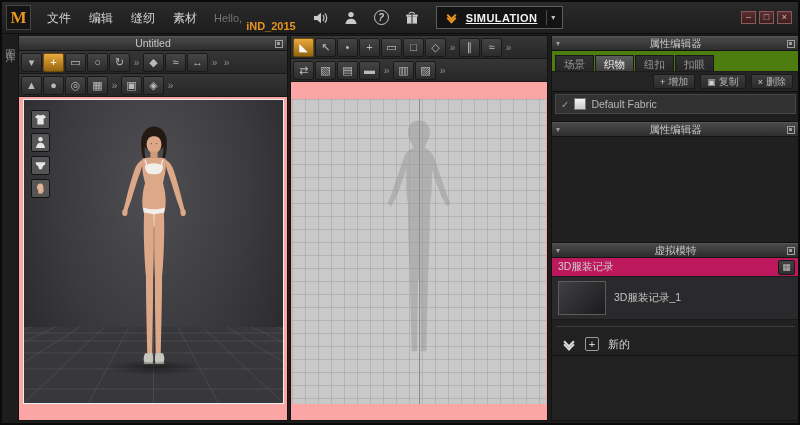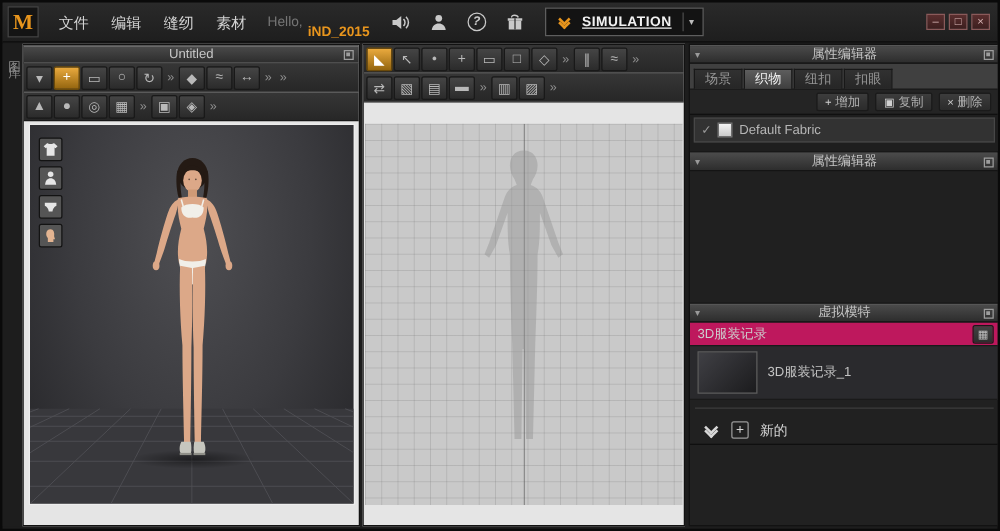--- a/index.html
+++ b/index.html
@@ -25,21 +25,21 @@
   .sim-vsep{width:1px;height:15px;background:#4c4c4c;}
   .sim-caret{color:#bdbdbd;font-size:8px;padding:0 4px;}
   .win-controls{position:absolute;right:6px;top:9px;display:flex;gap:3px;}
   .win-btn{width:15px;height:13px;background:linear-gradient(#5a2e2e,#3c1f1f);border:1px solid #8a5a5a;color:#dbb9b9;font-size:9px;line-height:11px;text-align:center;cursor:default;}
 
   
   .left-strip{position:absolute;left:0;top:33px;width:16px;bottom:2px;background:#1d1d1d;}
   .vtab{margin:6px auto 0 auto;writing-mode:vertical-rl;font-size:10px;color:#8b8b8b;letter-spacing:3px;display:block;text-align:center;}
 
   
-  .panel{position:absolute;background:#e5e5e5;border:1px solid #121212;}
+  .panel{position:absolute;background:#fca5a5;border:1px solid #121212;}
   #panel3d{left:16px;top:33px;width:270px;bottom:2px;}
   #panel2d{left:288px;top:33px;width:258px;bottom:2px;}
   #panelright{left:549px;top:33px;width:249px;bottom:2px;background:#212121;}
   .titlebar{height:15px;background:linear-gradient(#4a4a4a,#2d2d2d);display:flex;align-items:center;justify-content:center;position:relative;border-bottom:1px solid #141414;border-top:1px solid #565656;}
   .titlebar .t{font-size:10.5px;color:#c6c6c6;line-height:13px;}
   .float-icon{position:absolute;right:4px;top:3px;width:8px;height:8px;border:1px solid #9d9d9d;}
   .float-icon::after{content:"";position:absolute;left:1px;top:1px;width:3px;height:3px;background:#9d9d9d;}
   .collapse-arrow{position:absolute;left:4px;top:0;color:#9a9a9a;font-size:8px;line-height:14px;}
 
   
@@ -58,21 +58,21 @@
   .avatar-shadow{position:absolute;left:50%;bottom:28px;transform:translateX(-50%);width:100px;height:15px;background:radial-gradient(ellipse,rgba(0,0,0,.45) 0%,rgba(0,0,0,0) 70%);z-index:1;}
 
   
   .canvas2d{position:absolute;left:1px;right:1px;top:63px;bottom:16px;background-color:#c9c9c9;background-image:linear-gradient(rgba(110,110,110,.22) 1px,transparent 1px),linear-gradient(90deg,rgba(110,110,110,.22) 1px,transparent 1px);background-size:13px 13px;overflow:hidden;}
   .axis-v{position:absolute;left:50%;top:0;bottom:0;width:1px;background:rgba(90,90,90,.55);}
   .sil{position:absolute;left:50%;top:14px;transform:translateX(-50%);height:calc(100% - 28px);opacity:.45;}
 
   
   .rp-section{border-bottom:1px solid #0f0f0f;}
   .ow-body{background:#262626;}
-  .tabs-row{display:flex;align-items:center;height:20px;padding:3px 4px 0 3px;background:#404040;font-family:Liberation Serif, serif;}
+  .tabs-row{display:flex;align-items:center;height:20px;padding:3px 4px 0 3px;background:#4d7c0f;}
   .tab{height:16px;line-height:16px;padding:0 8px;font-size:10.5px;background:linear-gradient(#313131,#262626);color:#969696;border:1px solid #181818;border-bottom:none;margin-right:1px;white-space:nowrap;}
   .tab.active{background:linear-gradient(#5d5d5d,#3f3f3f);color:#f3f3f3;}
   .actions-row{display:flex;justify-content:flex-end;align-items:center;gap:5px;height:20px;padding:0 6px;background:#242424;border-top:1px solid #1b1b1b;}
   .act{display:flex;align-items:center;gap:3px;font-size:10px;color:#b0b0b0;background:linear-gradient(#3d3d3d,#2b2b2b);border:1px solid #1a1a1a;height:15px;padding:0 6px;border-radius:2px;white-space:nowrap;}
   .act .g{font-size:9px;color:#d0d0d0;}
   .fab-list{height:30px;background:#1e1e1e;border-top:1px solid #101010;padding:2px 3px;}
   .fab-row{display:flex;align-items:center;gap:5px;height:20px;background:#323232;border:1px solid #474747;padding:0 5px;}
   .fab-check{color:#9c9c9c;font-size:10px;}
   .fab-swatch{width:12px;height:12px;background:linear-gradient(#f4f4f4,#cacaca);border:1px solid #767676;}
   .fab-name{color:#b6b6b6;font-size:10.5px;}

